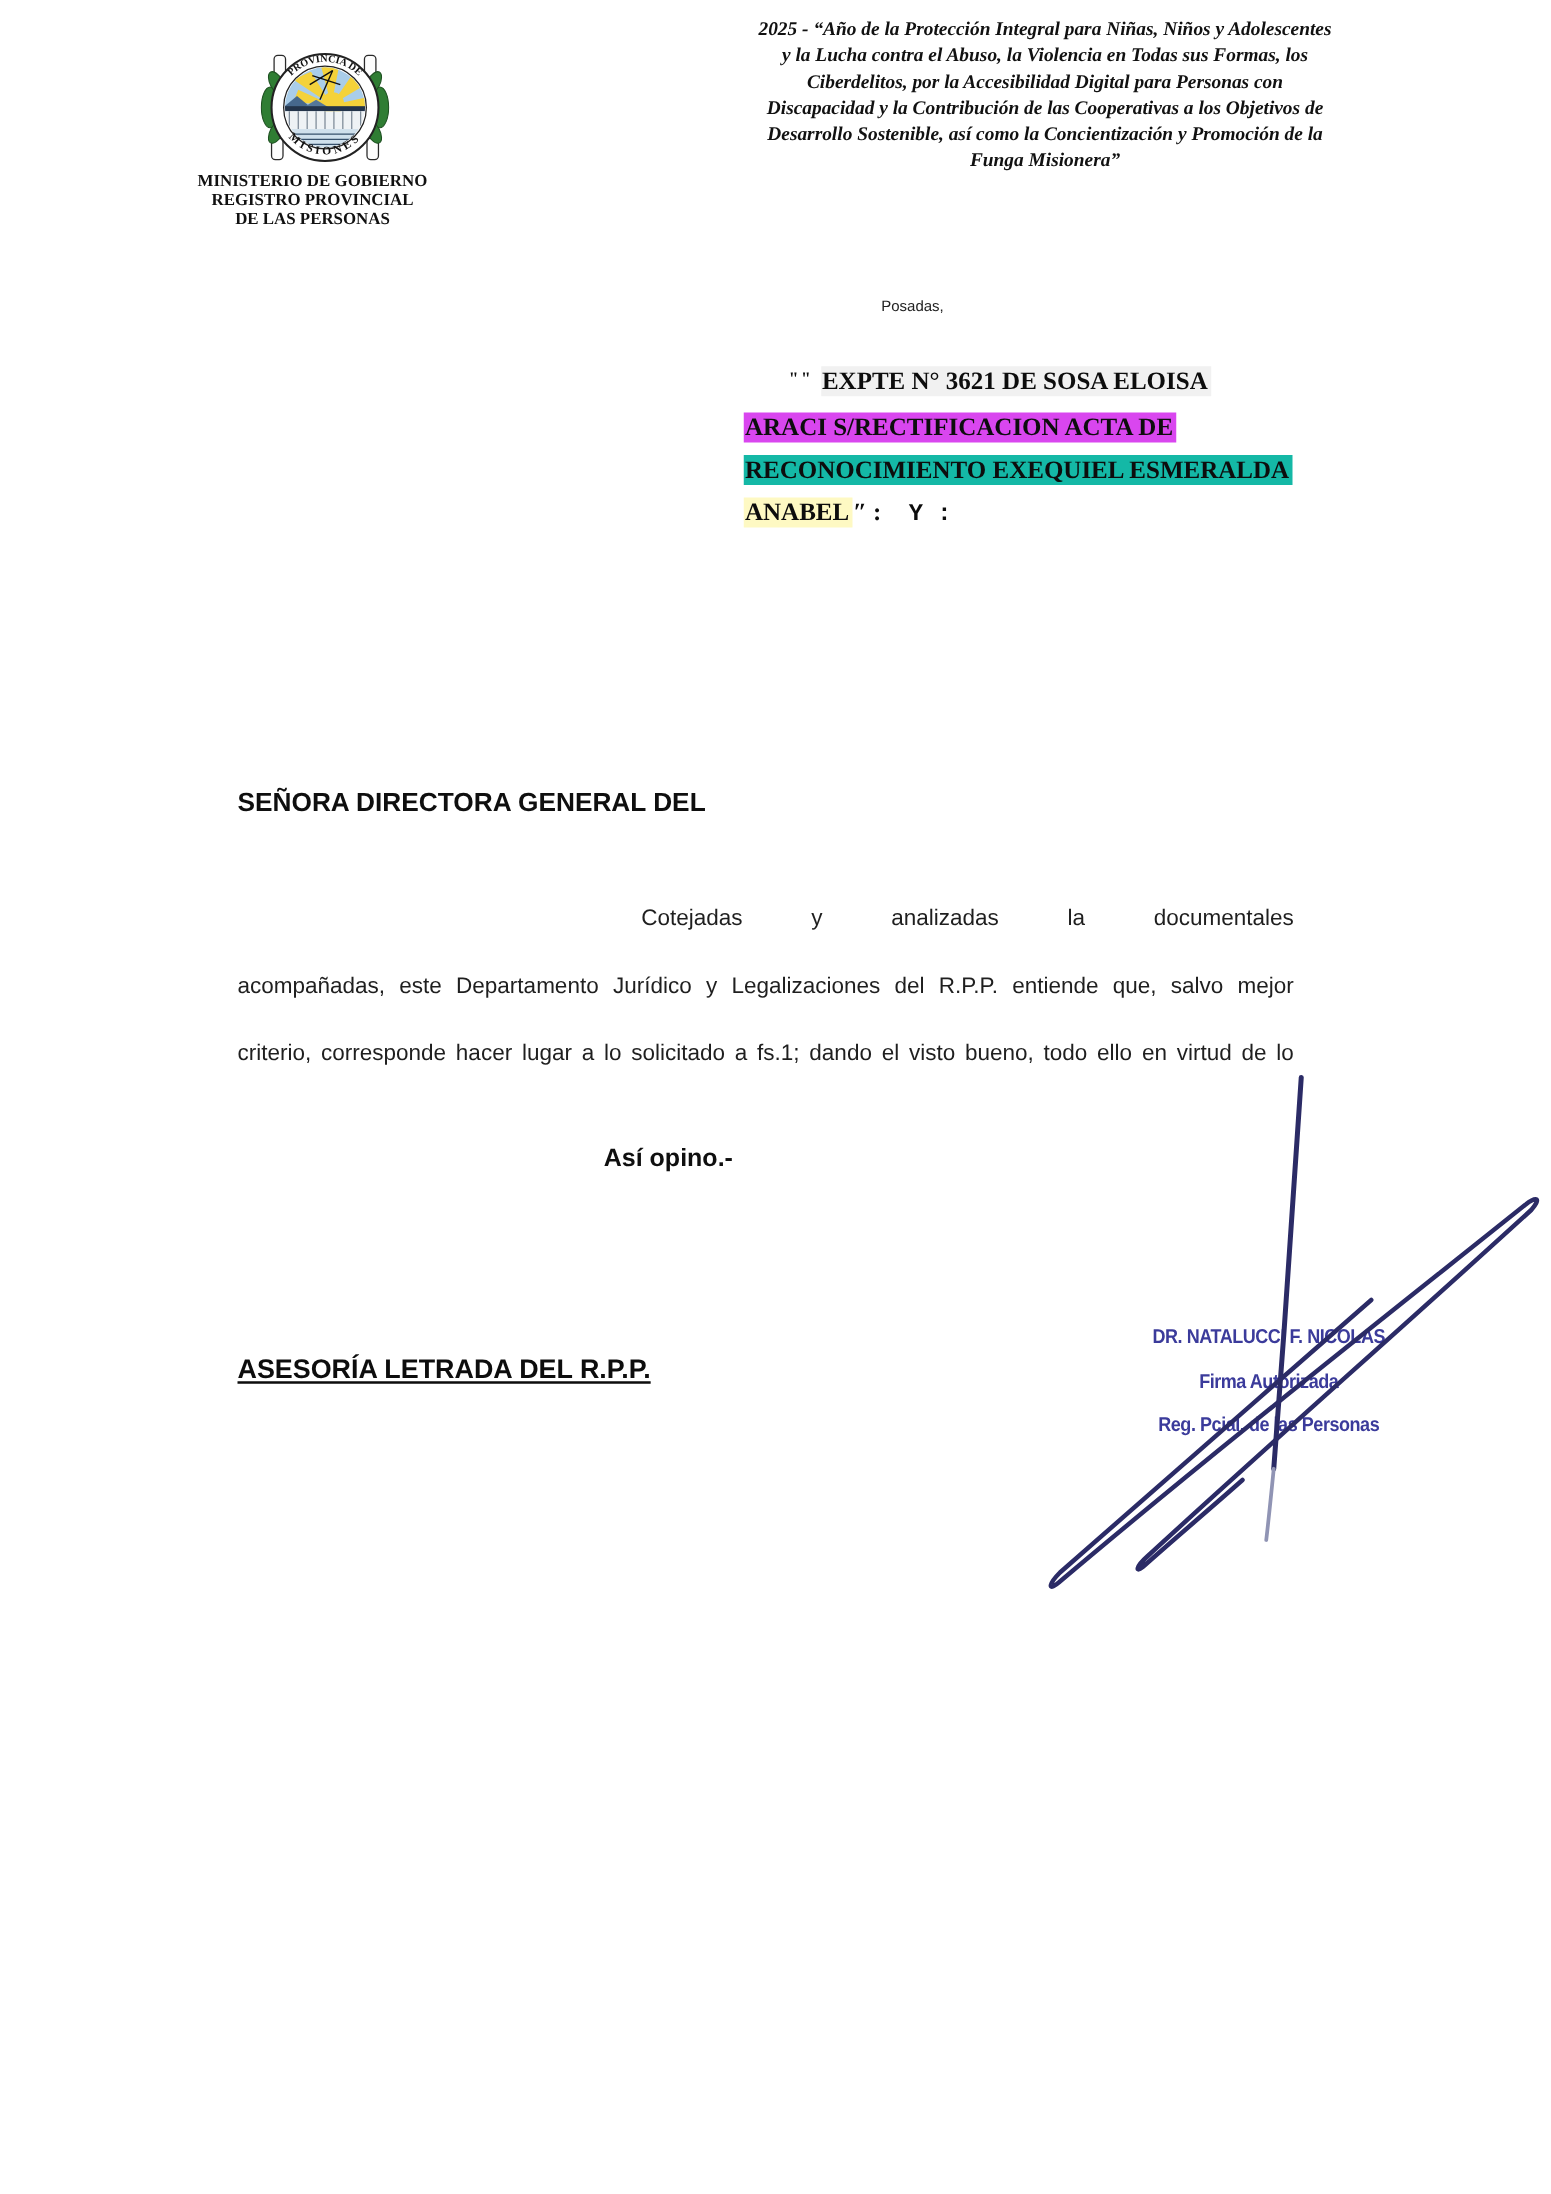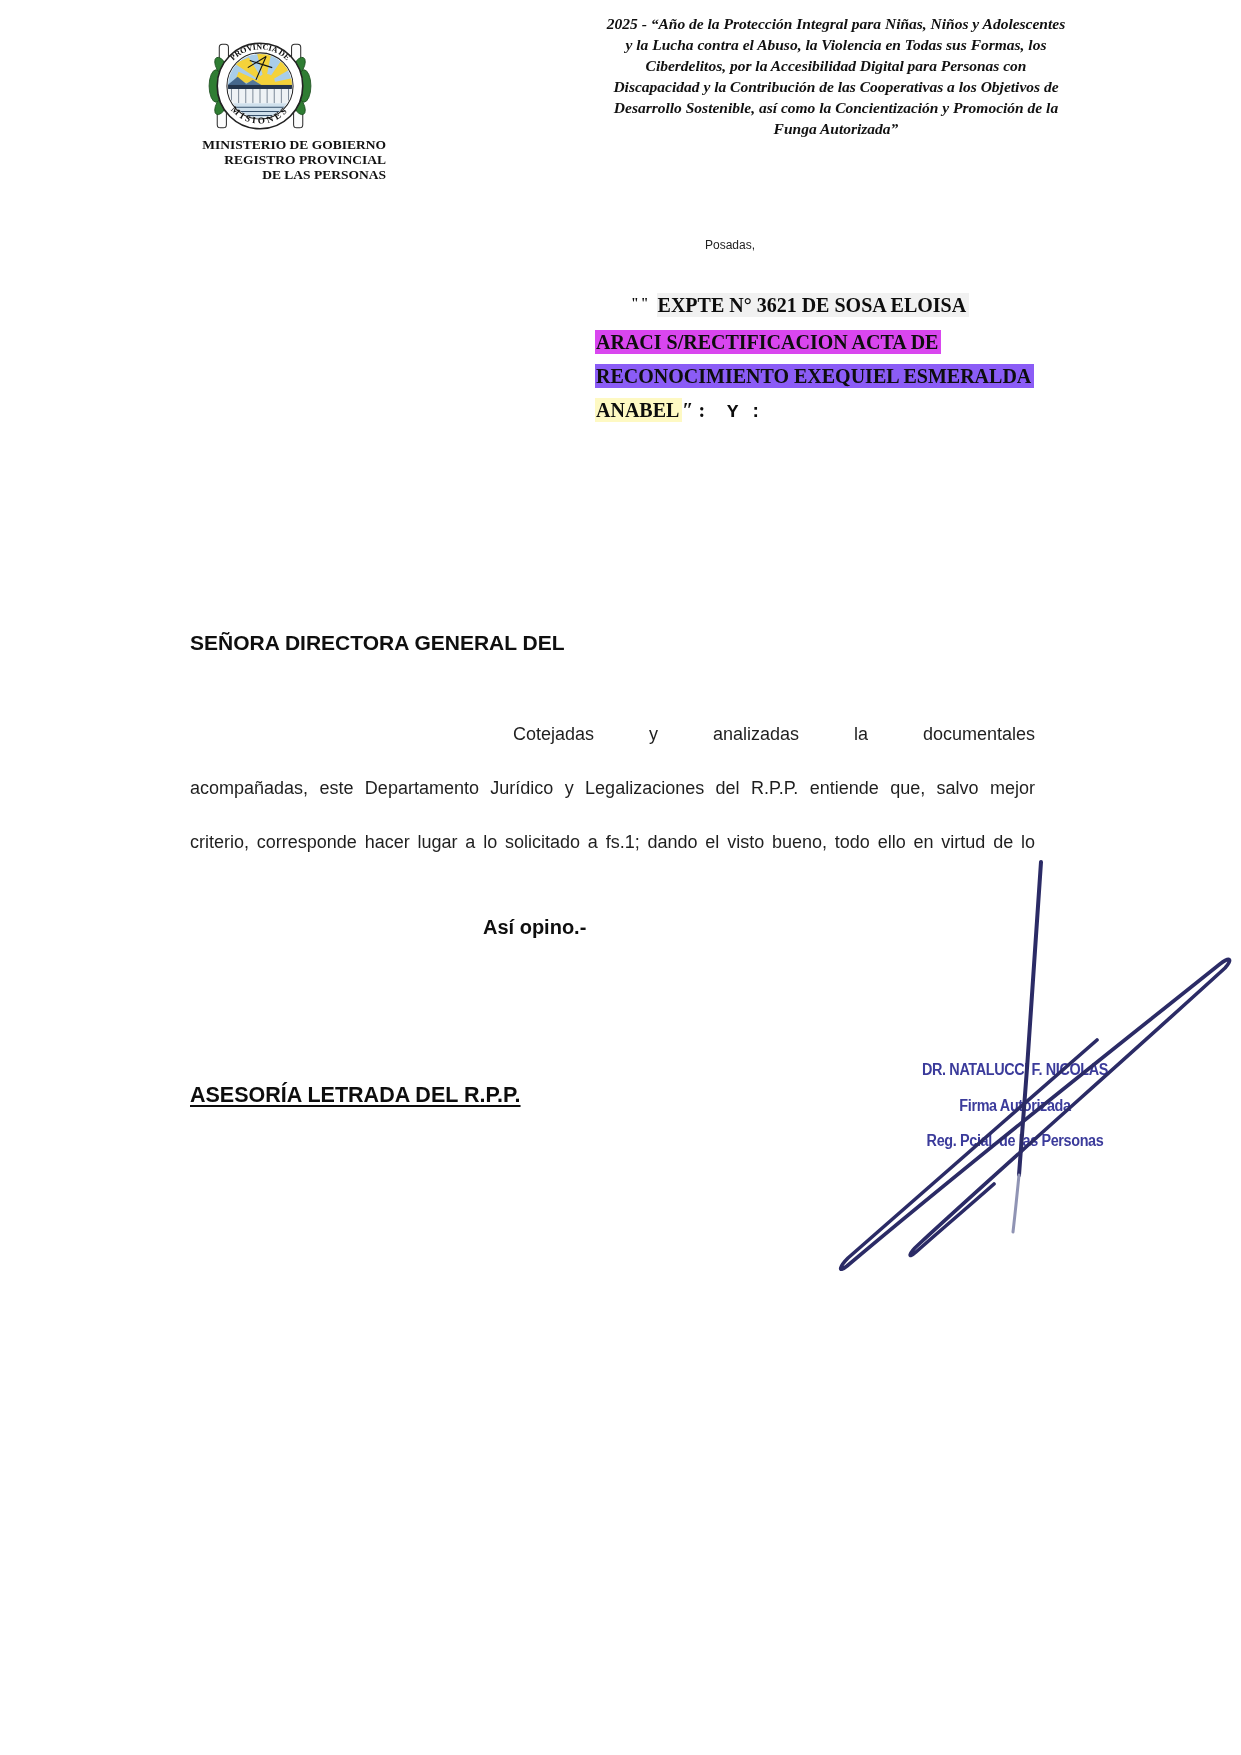--- a/index.html
+++ b/index.html
@@ -21,22 +21,22 @@
     text-align:center;
     font-family:"Liberation Serif", serif;
     font-weight:bold;font-style:italic;
     font-size:15.5px;line-height:21px;
     color:#111;
   }
 
   
   .crest-svg{left:204px;top:36px;width:112px;height:104px;}
   .ministry{
-    left:178px;top:137px;width:208px;
-    text-align:right;
+    left:146px;top:137px;width:208px;
+    text-align:center;
     font-family:"Liberation Serif", serif;
     font-weight:bold;font-size:13.5px;line-height:15px;
     color:#111;
   }
 
   
   .place{left:705px;top:238px;font-size:12px;color:#222;}
 
   
   .reference{
@@ -96,21 +96,21 @@
 <body>
 
 <div class="page">
 
   <div class="abs header-legend">
     <div>2025 - “Año de la Protección Integral para Niñas, Niños y Adolescentes</div>
     <div>y la Lucha contra el Abuso, la Violencia en Todas sus Formas, los</div>
     <div>Ciberdelitos, por la Accesibilidad Digital para Personas con</div>
     <div>Discapacidad y la Contribución de las Cooperativas a los Objetivos de</div>
     <div>Desarrollo Sostenible, así como la Concientización y Promoción de la</div>
-    <div>Funga Autorizada”</div>
+    <div>Funga Misionera”</div>
   </div>
 
   <svg class="abs crest-svg" viewBox="0 0 110 100">
 
     <g stroke="#2a2a2a" fill="#fdfdfd" stroke-width="1">
       <rect x="15" y="7" width="9" height="19" rx="3"></rect>
       <rect x="86" y="7" width="9" height="19" rx="3"></rect>
       <rect x="13" y="72" width="9" height="17" rx="3"></rect>
       <rect x="88" y="72" width="9" height="17" rx="3"></rect>
     </g>
@@ -192,21 +192,21 @@
   <div class="abs place">Posadas,</div>
 
   <div class="abs reference">
     <div class="indent">
       <span class="quotes">""</span><span class="hl" style="background: rgb(241, 241, 241);">EXPTE N° 3621 DE SOSA ELOISA</span>
     </div>
     <div>
       <span class="hl" style="background: #d946ef;">ARACI S/RECTIFICACION ACTA DE</span>
     </div>
     <div>
-      <span class="hl" style="background: #8b5cf6;">RECONOCIMIENTO EXEQUIEL ESMERALDA</span>
+      <span class="hl" style="background: #14b8a6;">RECONOCIMIENTO EXEQUIEL ESMERALDA</span>
     </div>
     <div>
       <span class="hl" style="background: #fef9c3;">ANABEL</span><span class="ref-close">″ :</span><span class="ref-y">Y :</span>
     </div>
   </div>
 
   <div class="abs salutation">
     <div>SEÑORA DIRECTORA GENERAL DEL</div>
   </div>
 

